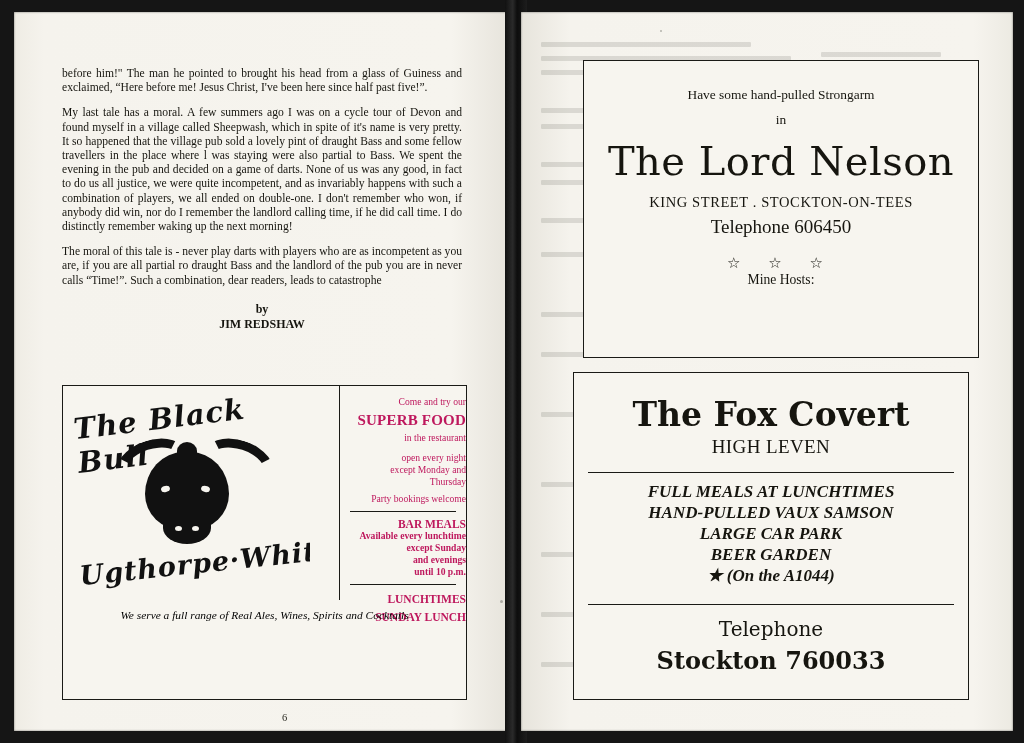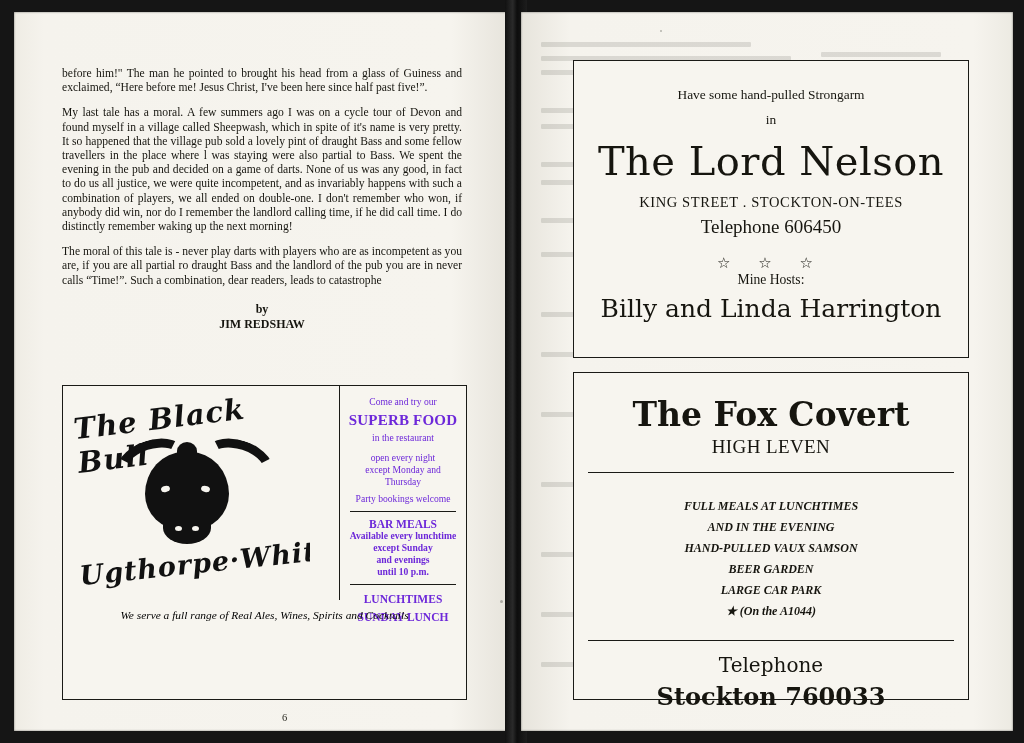--- a/index.html
+++ b/index.html
@@ -30,21 +30,21 @@
   .byline{text-align:center;font-weight:bold;font-size:12px;line-height:15px;margin-top:14px;}
 
   
   .ad{position:absolute;border:1.6px solid #1a1a16;background:#f7f5ef;}
 
   
   #adBull{left:48px;top:373px;width:403px;height:313px;}
   .bull-split{position:absolute;left:0;top:0;right:0;height:214px;}
   .bull-left{position:absolute;left:0;top:0;width:247px;height:214px;overflow:hidden;}
   .bull-right{position:absolute;left:247px;top:0;right:0;height:214px;border-left:1.6px solid #1a1a16;
-              text-align:center;color:#6d28d9;margin-left:29px;}
+              text-align:right;color:#be185d;margin-left:29px;}
   .bb-script{position:absolute;font-family:"DejaVu Serif",serif;font-weight:bold;font-style:italic;
              color:#111;letter-spacing:1px;}
   #bbTop{left:12px;top:12px;font-size:29px;transform:rotate(-7deg);}
   #bbBot{left:16px;top:160px;font-size:27px;transform:rotate(-6deg);}
   .bull-head{position:absolute;left:60px;top:48px;width:128px;height:112px;}
   .bull-head .skull{position:absolute;left:22px;top:18px;width:84px;height:78px;background:#111;
         border-radius:46% 46% 44% 44%/54% 54% 46% 46%;}
   .bull-head .snout{position:absolute;left:40px;top:78px;width:48px;height:32px;background:#111;
         border-radius:0 0 50% 50%;}
   .bull-head .nostrilA,.bull-head .nostrilB{position:absolute;top:92px;width:7px;height:5px;
@@ -65,36 +65,36 @@
   .br-big{font-size:15px;font-weight:bold;letter-spacing:.2px;}
   .br-mid{font-size:11.5px;font-weight:bold;}
   .hr{border-top:1.4px solid #1a1a16;margin:6px 10px;}
   .bull-foot{position:absolute;left:0;right:0;top:214px;text-align:center;color:#000000;}
   .bf-it{font-style:italic;font-size:11.4px;margin-top:9px;}
   .bf-res{font-size:22px;font-weight:bold;margin-top:8px;letter-spacing:.3px;}
   .bf-pump{font-style:italic;font-weight:bold;font-size:11.6px;margin-top:9px;
            border-top:1.5px solid #1a1a16;padding-top:8px;}
 
   
-  #adNelson{left:52px;top:48px;width:394px;height:296px;}
+  #adNelson{left:62px;top:48px;width:394px;height:296px;}
   #adFox{left:52px;top:360px;width:394px;height:326px;}
   .ad-inner{position:absolute;inset:0;text-align:center;color:#16150f;}
   .n-line1{font-size:13.4px;margin-top:26px;}
   .n-in{font-size:13.4px;margin-top:9px;}
   .n-name{font-family:"DejaVu Serif",serif;font-size:40px;margin-top:10px;letter-spacing:.5px;}
   .n-addr{font-size:14.5px;margin-top:10px;letter-spacing:.6px;}
   .n-tel{font-size:19px;margin-top:5px;}
   .stars{margin-top:16px;font-size:15px;letter-spacing:12px;color:#16150f;}
   .n-hosts{font-size:13.6px;}
   .n-hostnames{font-family:"DejaVu Serif",serif;font-size:25px;margin-top:6px;}
 
   .f-name{font-family:"DejaVu Serif",serif;font-weight:bold;font-size:33px;margin-top:22px;}
   .f-sub{font-size:19px;margin-top:2px;letter-spacing:.4px;}
   .f-rule{border-top:1.6px solid #1a1a16;margin:14px 14px 0 14px;}
-  .f-list{font-style:italic;font-weight:bold;font-size:12px;line-height:21px;margin-top:23px;}
+  .f-list{font-style:italic;font-weight:bold;font-size:17px;line-height:21px;margin-top:8px;}
   .f-tel-rule{border-top:1.6px solid #1a1a16;margin:18px 14px 0 14px;}
   .f-tel{font-family:"DejaVu Serif",serif;font-size:20px;margin-top:12px;}
   .f-town{font-family:"DejaVu Serif",serif;font-weight:bold;font-size:24px;margin-top:5px;}
 
   .folio{position:absolute;font-size:10.5px;color:#2a2a22;}
   #folioL{left:268px;top:700px;}
   .speck{position:absolute;background:#3a3a33;opacity:.35;border-radius:50%;}
 </style>
 </head>
 <body>
@@ -191,35 +191,33 @@
 
     <div class="ad" id="adNelson">
       <div class="ad-inner">
         <div class="n-line1">Have some hand-pulled Strongarm</div>
         <div class="n-in">in</div>
         <div class="n-name">The Lord Nelson</div>
         <div class="n-addr">KING STREET  .   STOCKTON-ON-TEES</div>
         <div class="n-tel">Telephone 606450</div>
         <div class="stars">☆ ☆ ☆</div>
         <div class="n-hosts">Mine Hosts:</div>
-        <div class="n-hostnames">Billy and Linda Harrington</div>
       </div>
     </div>
 
     <div class="ad" id="adFox">
       <div class="ad-inner">
         <div class="f-name">The Fox Covert</div>
         <div class="f-sub">HIGH LEVEN</div>
         <div class="f-rule"></div>
         <div class="f-list">
           <div>FULL MEALS AT LUNCHTIMES</div>
-          <div>AND IN THE EVENING</div>
           <div>HAND-PULLED VAUX SAMSON</div>
+          <div>LARGE CAR PARK</div>
           <div>BEER GARDEN</div>
-          <div>LARGE CAR PARK</div>
           <div>★  (On the A1044)</div>
         </div>
         <div class="f-tel-rule"></div>
         <div class="f-tel">Telephone</div>
         <div class="f-town">Stockton 760033</div>
       </div>
     </div>
 
   </div>
 

